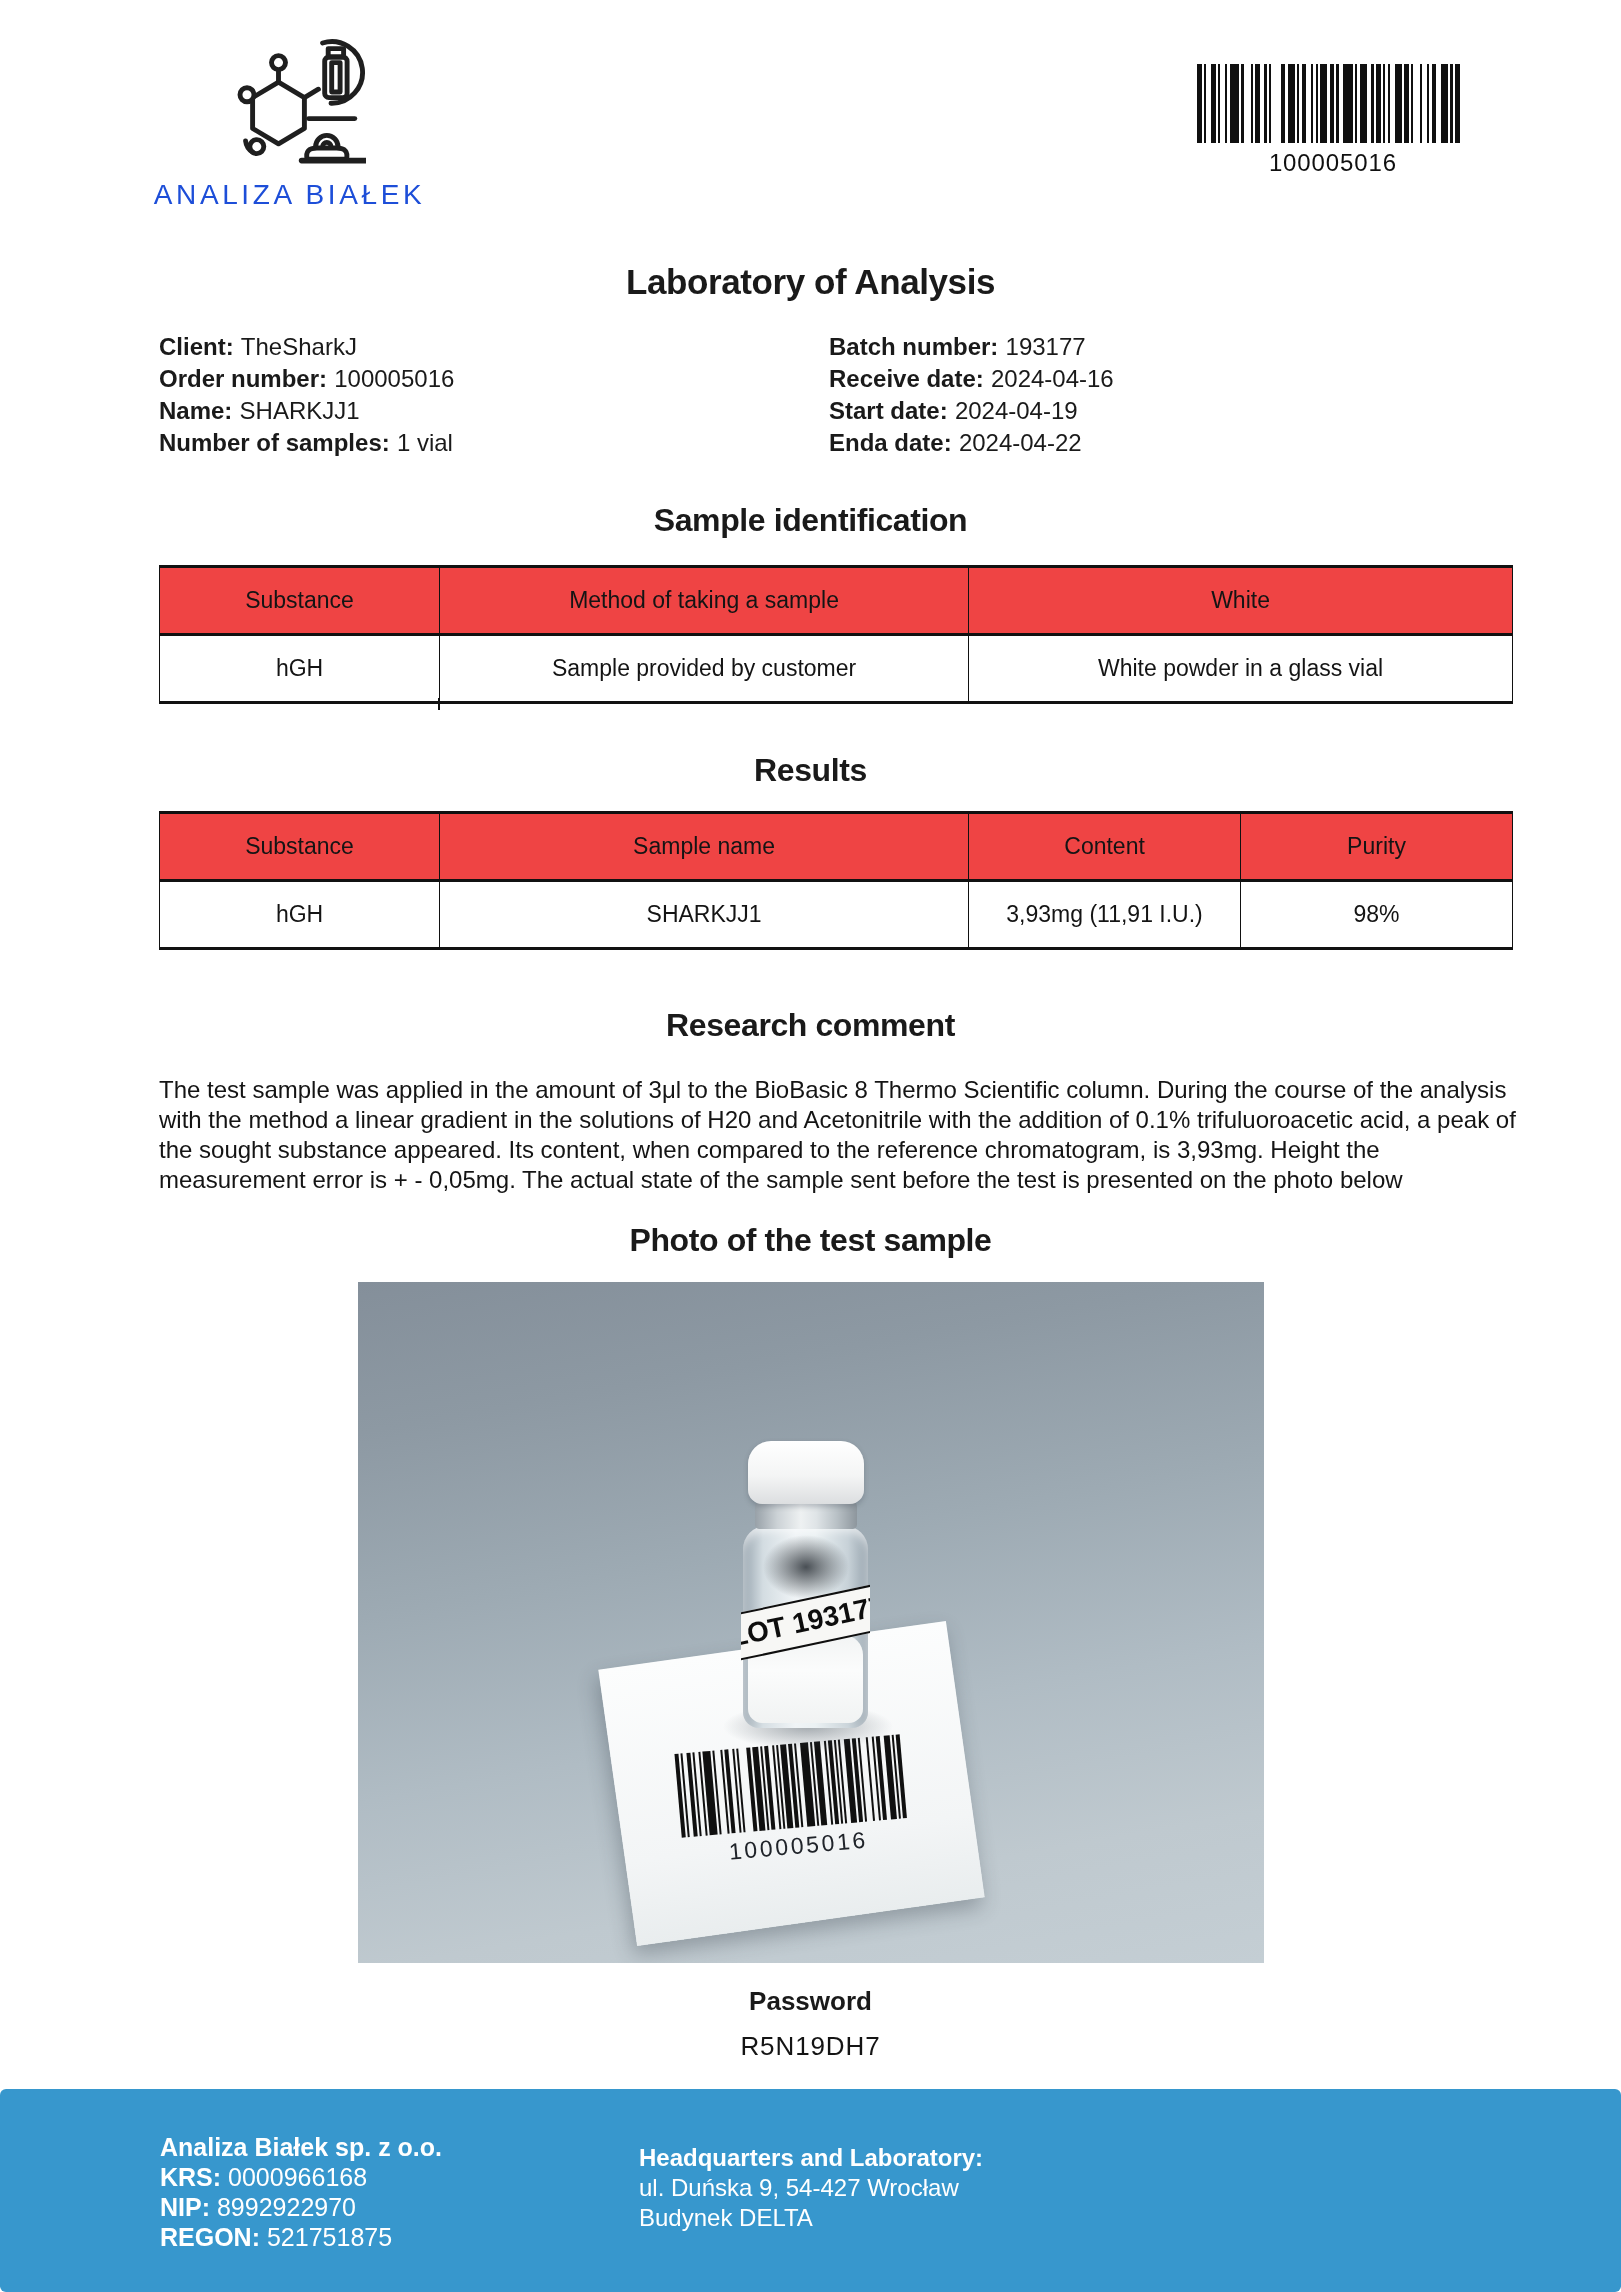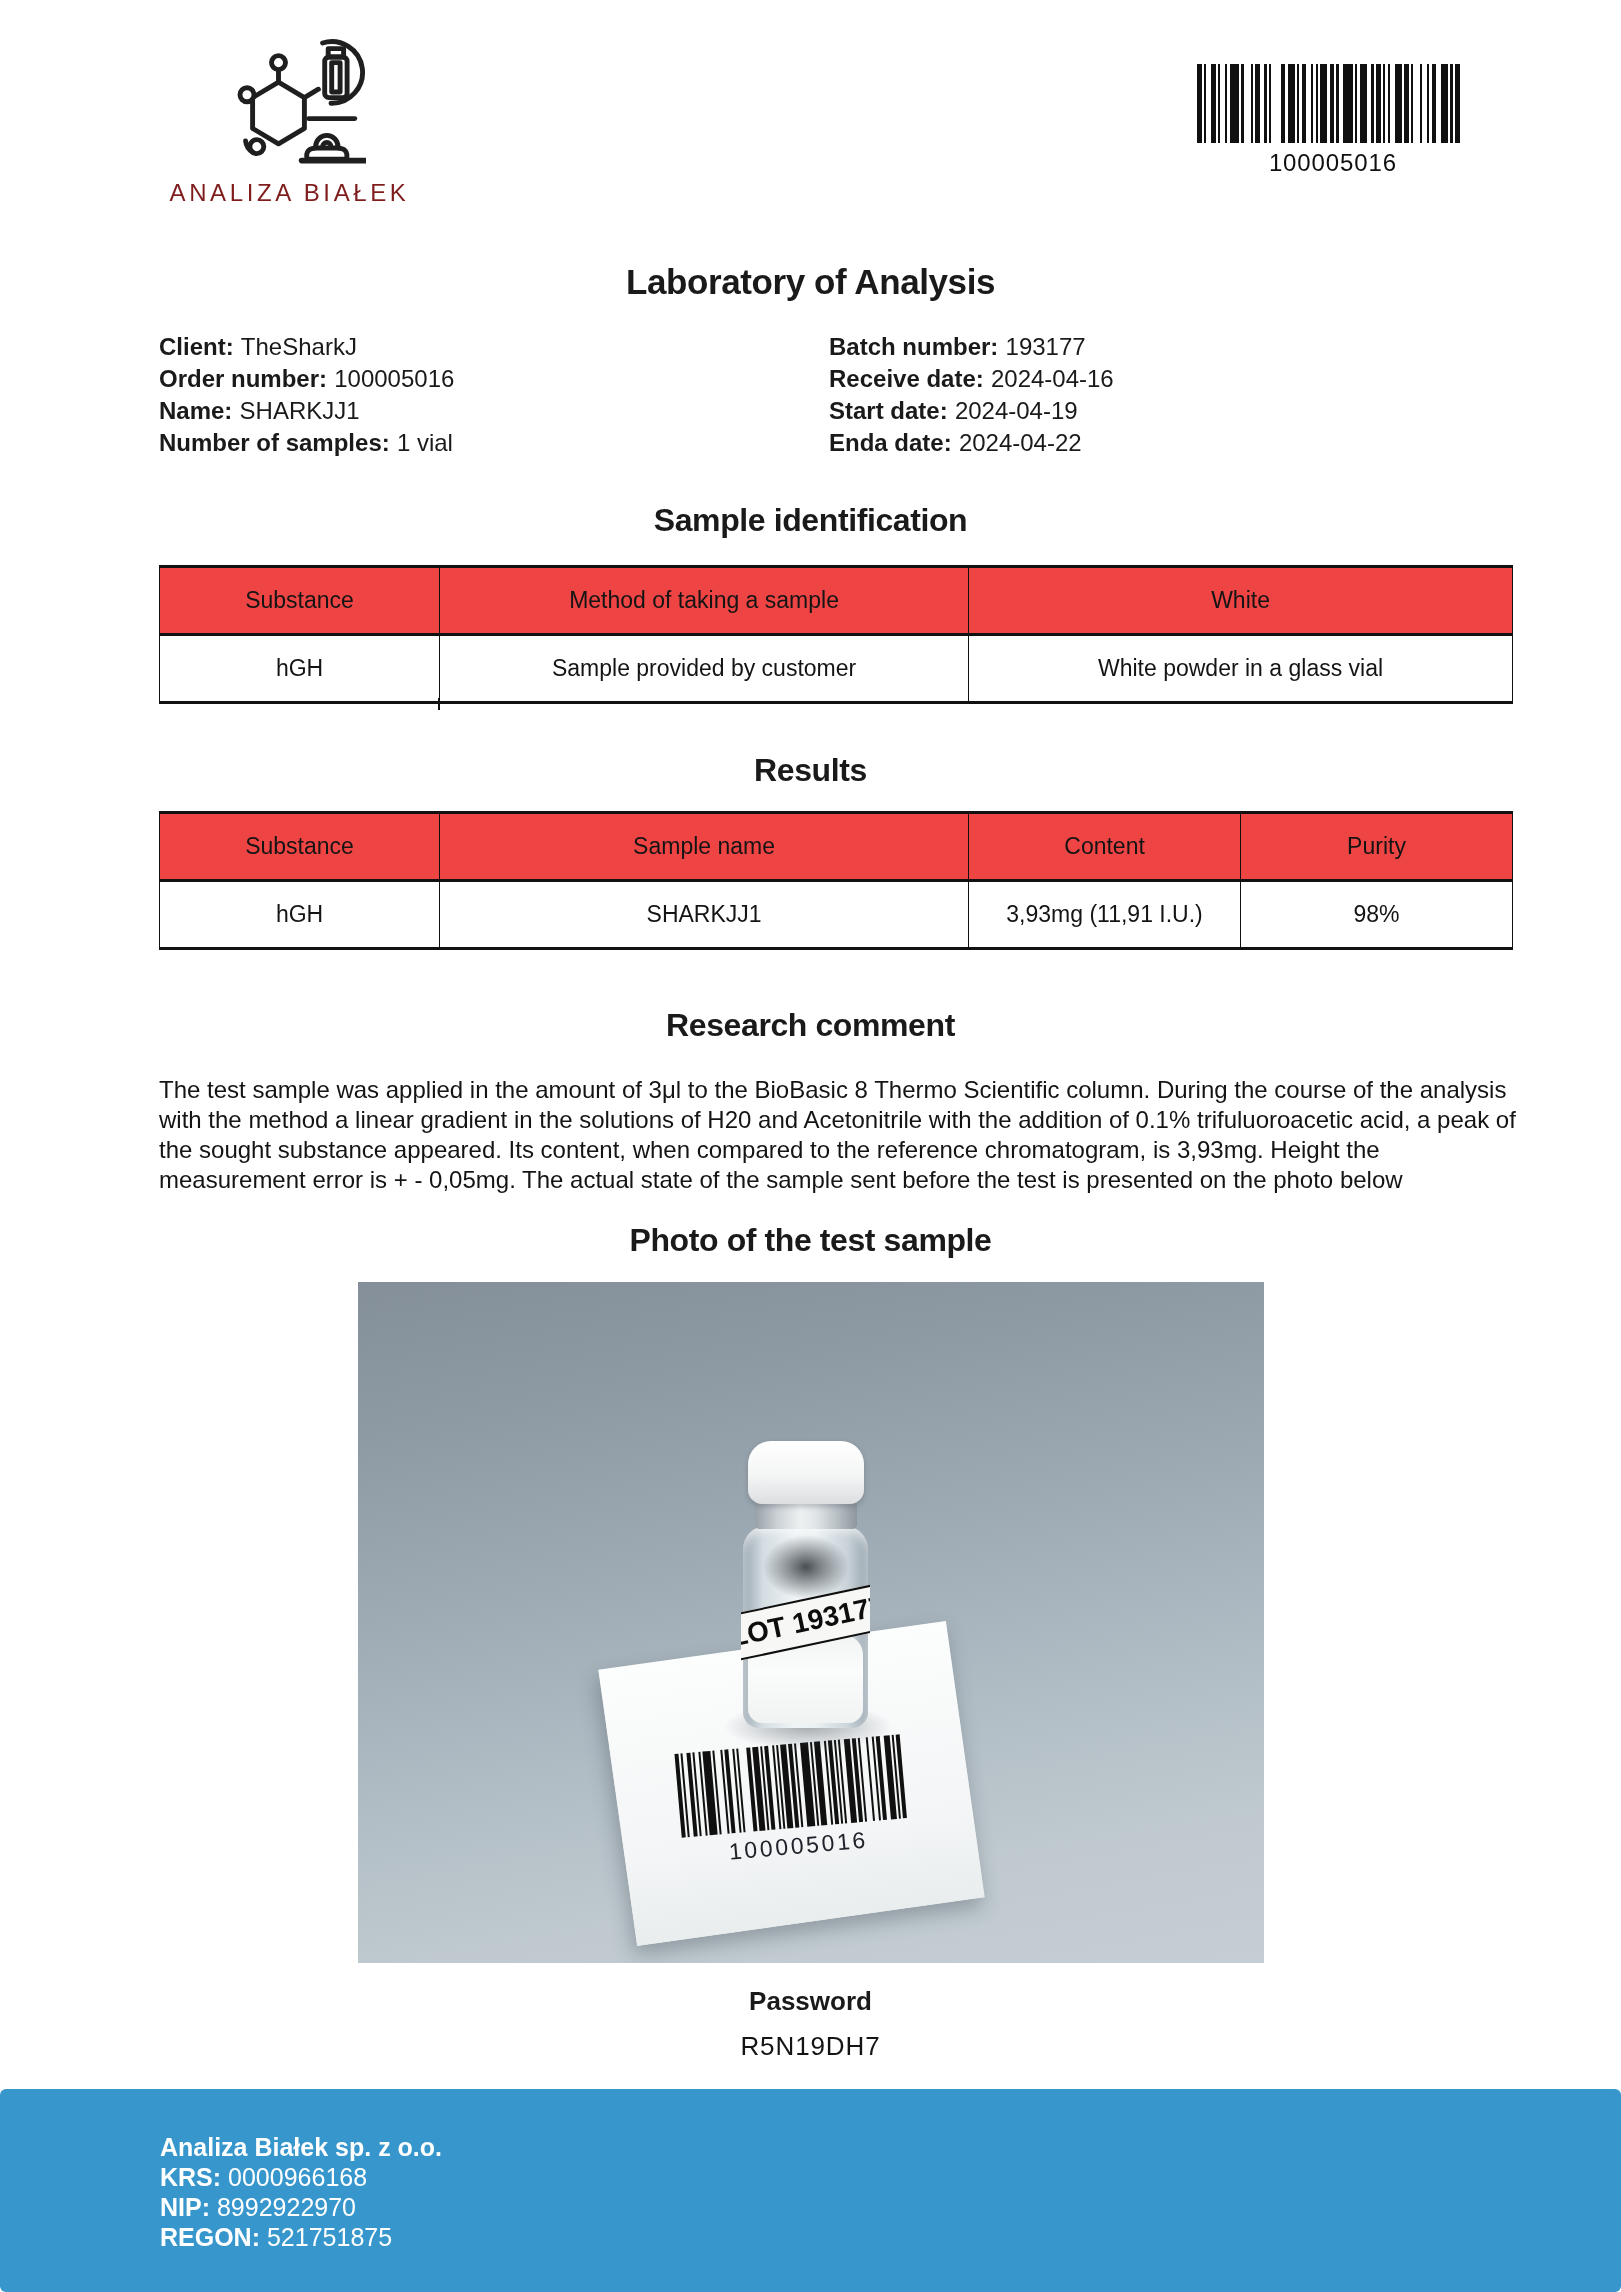--- a/index.html
+++ b/index.html
@@ -2,21 +2,21 @@
 <html style="font-size:14.3px"><head>
 <meta charset="utf-8">
 <style>
   html,body{margin:0;padding:0;background:#ffffff;}
   .page{position:relative;width:1621px;height:2293px;background:#ffffff;overflow:hidden;
         color:#1a1a1a;font-family:"Liberation Sans",sans-serif;}
 
   
   .logo-icon{position:absolute;left:226px;top:36px;width:140px;height:140px;}
   .brand{position:absolute;left:150px;top:179px;width:279px;text-align:center;
-         font-size:24px;letter-spacing:3.6px;color:#7f1d1d;white-space:nowrap;}
+         font-size:28px;letter-spacing:3.6px;color:#1d4ed8;white-space:nowrap;}
 
   
   .bc{display:flex;align-items:stretch;}
   .bc span{flex:none;height:100%;}
   .bc-top{position:absolute;left:1197px;top:64px;width:272px;height:79px;}
   .bc-top-num{position:absolute;left:1197px;top:149px;width:272px;text-align:center;
               font-size:24px;letter-spacing:0.9px;color:#101010;}
 
   
   .doc-title{position:absolute;left:0;top:262px;width:100%;text-align:center;
@@ -361,16 +361,21 @@
   <div class="pw-h">Password</div>
   <div class="pw-v">R5N19DH7</div>
 
   <div class="footer">
     <div class="f-col f-col1">
       <div class="f-head">Analiza Białek sp. z o.o.</div>
       <div><span class="f-head">KRS:</span> <span>0000966168</span></div>
       <div><span class="f-head">NIP:</span> <span>8992922970</span></div>
       <div><span class="f-head">REGON:</span> <span>521751875</span></div>
     </div>
+    <div class="f-col f-col2">
+      <div class="f-head">Headquarters and Laboratory:</div>
+      <div>ul. Duńska 9, 54-427 Wrocław</div>
+      <div>Budynek DELTA</div>
+    </div>
   </div>
 
 </div>
 
 
 </body></html>

